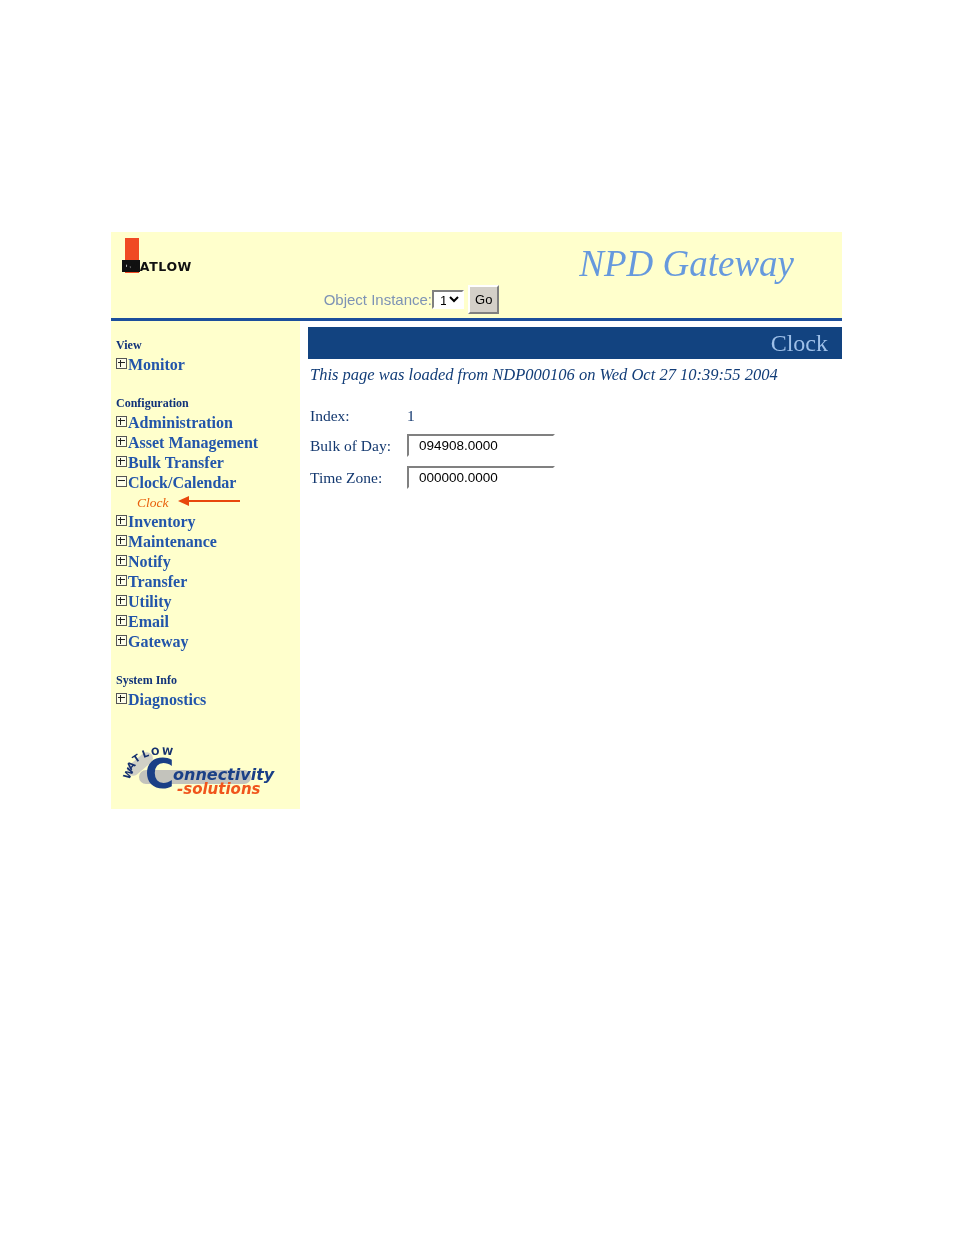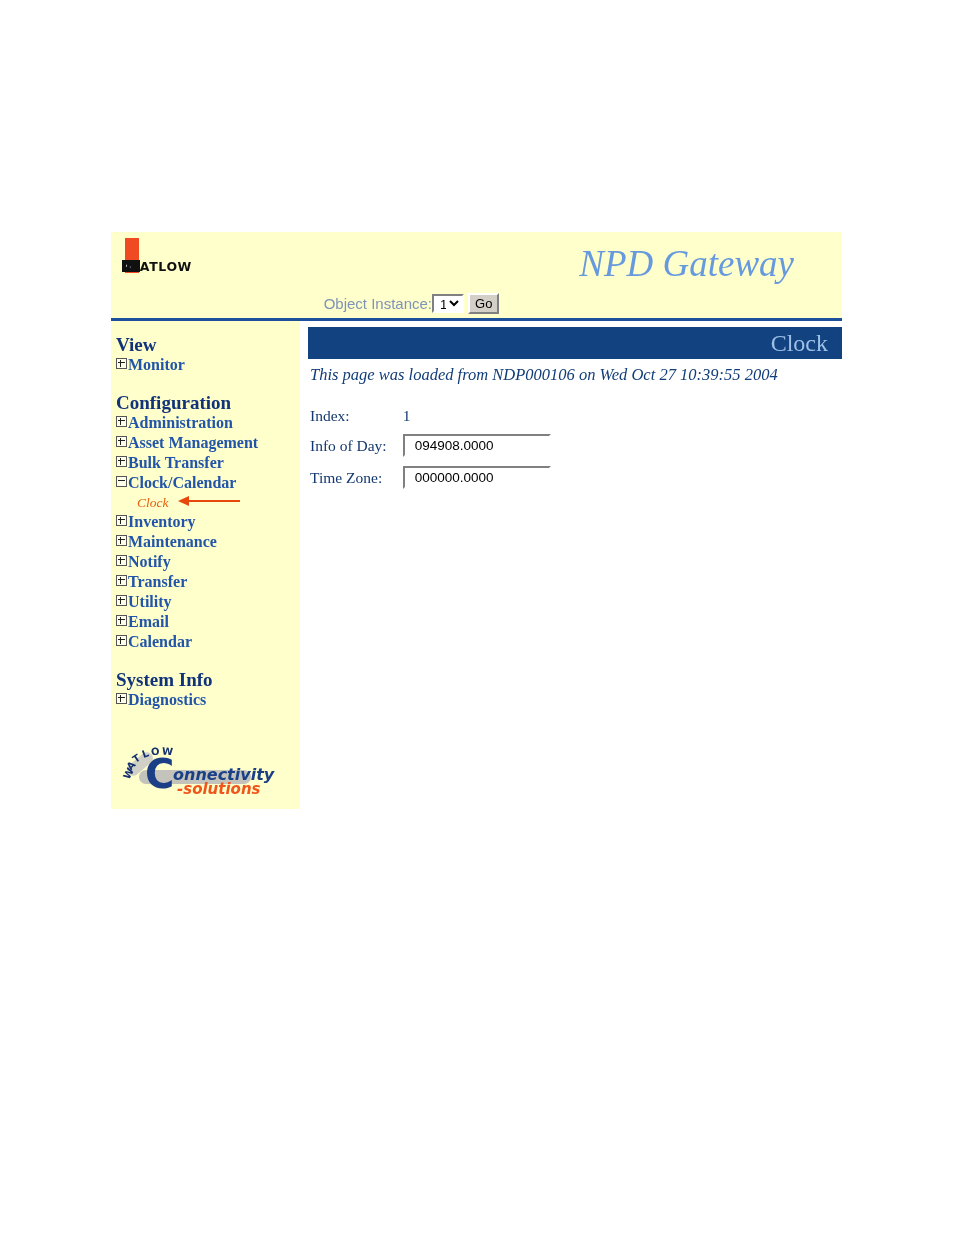--- a/index.html
+++ b/index.html
@@ -111,21 +111,21 @@
     border-color: #808080 #ffffff #ffffff #808080;
     background: #ffffff;
     color: #000000;
     width: 32px;
   }
   .go-btn {
     vertical-align: middle;
     margin-left: 4px;
     font-family: "Liberation Sans", sans-serif;
     font-size: 13px;
-    height: 21px;
+    height: 29px;
     padding: 0 5px;
     background: #d4d0c8;
     border: 2px solid;
     border-color: #ffffff #808080 #808080 #ffffff;
     color: #000000;
     cursor: pointer;
   }
 
   
   .body-split {
@@ -143,21 +143,21 @@
     flex: 1;
     background: #ffffff;
     padding-left: 8px;
     box-sizing: border-box;
   }
 
   
   .nav-head {
     font-family: "Liberation Serif", serif;
     font-weight: bold;
-    font-size: 19px;
+    font-size: 12px;
     color: #11337a;
     line-height: 20px;
     padding-left: 1px;
   }
   .nav-item {
     font-family: "Liberation Serif", serif;
     font-weight: bold;
     font-size: 16px;
     color: #2255aa;
     line-height: 20px;
@@ -441,21 +441,21 @@
       <div class="nav-item">
         <span class="exp plus"></span><span class="lbl">Transfer</span>
       </div>
       <div class="nav-item">
         <span class="exp plus"></span><span class="lbl">Utility</span>
       </div>
       <div class="nav-item">
         <span class="exp plus"></span><span class="lbl">Email</span>
       </div>
       <div class="nav-item">
-        <span class="exp plus"></span><span class="lbl">Calendar</span>
+        <span class="exp plus"></span><span class="lbl">Gateway</span>
       </div>
 
       <div class="nav-gap"></div>
 
       <div class="nav-head">System Info</div>
       <div class="nav-item">
         <span class="exp plus"></span><span class="lbl">Diagnostics</span>
       </div>
 
       <div class="cs-logo">
@@ -483,21 +483,21 @@
 
       <div class="loaded-msg">This page was loaded from NDP000106 on Wed Oct 27 10:39:55 2004</div>
 
       <table class="form-tbl">
         <tbody>
             <tr>
           <td class="fl">Index:</td>
           <td class="fv">1</td>
         </tr>
         <tr>
-          <td class="fl">Info of Day:</td>
+          <td class="fl">Bulk of Day:</td>
           <td>
             <input class="tin w-long" type="text" value="094908.0000" style="">
           </td>
         </tr>
         <tr>
           <td class="fl">Time Zone:</td>
           <td>
             <input class="tin w-long" type="text" value="000000.0000" style="">
           </td>
         </tr>

